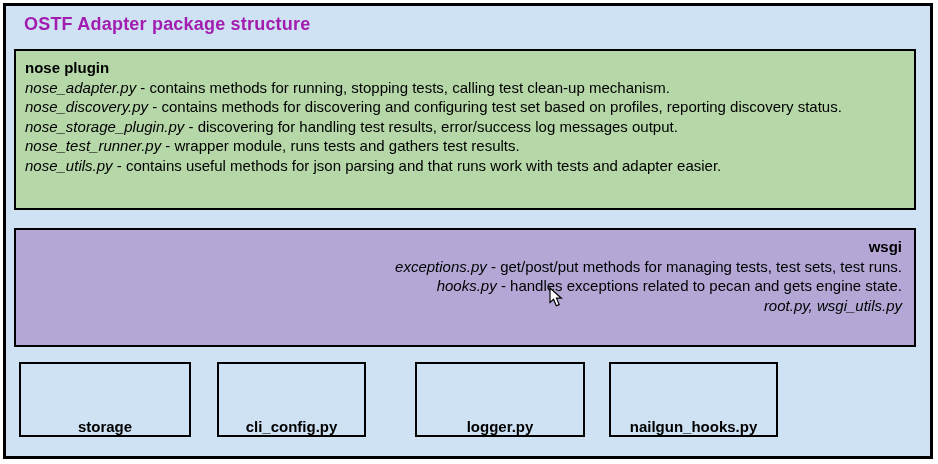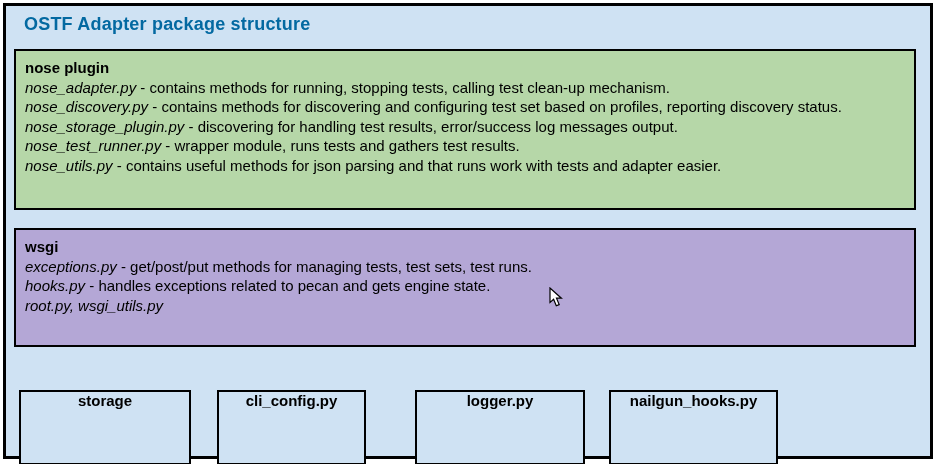--- a/index.html
+++ b/index.html
@@ -21,21 +21,21 @@
     background: #cfe2f3;
     border: 3px solid #000000;
     box-sizing: border-box;
   }
   .diagram-title {
     position: absolute;
     left: 18px;
     top: 8px;
     font-size: 18px;
     font-weight: bold;
-    color: #0369a1;
+    color: #a21caf;
     letter-spacing: 0.2px;
   }
   .panel {
     position: absolute;
     left: 8px;
     width: 902px;
     border: 2px solid #000000;
     box-sizing: border-box;
     padding: 7px 12px 0 9px;
     color: #000000;
@@ -49,26 +49,25 @@
   .file { font-style: italic; }
   .modules-row { position: absolute; top: 356px; left: 0; width: 100%; height: 75px; }
   .module-box {
     position: absolute;
     top: 0;
     height: 75px;
     border: 2px solid #000000;
     box-sizing: border-box;
     background: #cfe2f3;
     display: flex;
-    align-items: flex-start;
+    align-items: flex-end;
     justify-content: center;
     font-size: 15px;
     font-weight: bold;
     color: #000000;
-    margin-top: 28px;
   }
   .module-storage  { left: 13px;  width: 172px; }
   .module-cli      { left: 211px; width: 149px; }
   .module-logger   { left: 409px; width: 170px; }
   .module-nailgun  { left: 603px; width: 169px; }
   .cursor {
     position: absolute;
     left: 549px;
     top: 287px;
     width: 14px;
@@ -86,21 +85,21 @@
 
   <div class="panel panel-nose" style="background-color: rgb(182, 215, 168);">
     <div class="panel-title">nose plugin</div>
     <p class="entry"><span class="file">nose_adapter.py</span><span> - contains methods for running, stopping tests, calling test clean-up mechanism.</span></p>
     <p class="entry"><span class="file">nose_discovery.py</span><span> - contains methods for discovering and configuring test set based on profiles, reporting discovery status.</span></p>
     <p class="entry"><span class="file">nose_storage_plugin.py</span><span> - discovering for handling test results, error/success log messages output.</span></p>
     <p class="entry"><span class="file">nose_test_runner.py</span><span> - wrapper module, runs tests and gathers test results.</span></p>
     <p class="entry"><span class="file">nose_utils.py</span><span> - contains useful methods for json parsing and  that runs work with tests and adapter easier.</span></p>
   </div>
 
-  <div class="panel panel-wsgi" style="background-color: rgb(180, 167, 214);">
+  <div class="panel panel-wsgi" style="background-color: rgb(180, 167, 214); text-align: right;">
     <div class="panel-title">wsgi</div>
     <p class="entry"><span class="file">exceptions.py</span><span> - get/post/put methods for managing tests, test sets, test runs.</span></p>
     <p class="entry"><span class="file">hooks.py</span><span> - handles exceptions related to pecan and gets engine state.</span></p>
     <p class="entry"><span class="file">root.py, wsgi_utils.py</span><span></span></p>
   </div>
 
   <div class="modules-row">
     <div class="module-box module-storage">
       <span>storage</span>
     </div>

